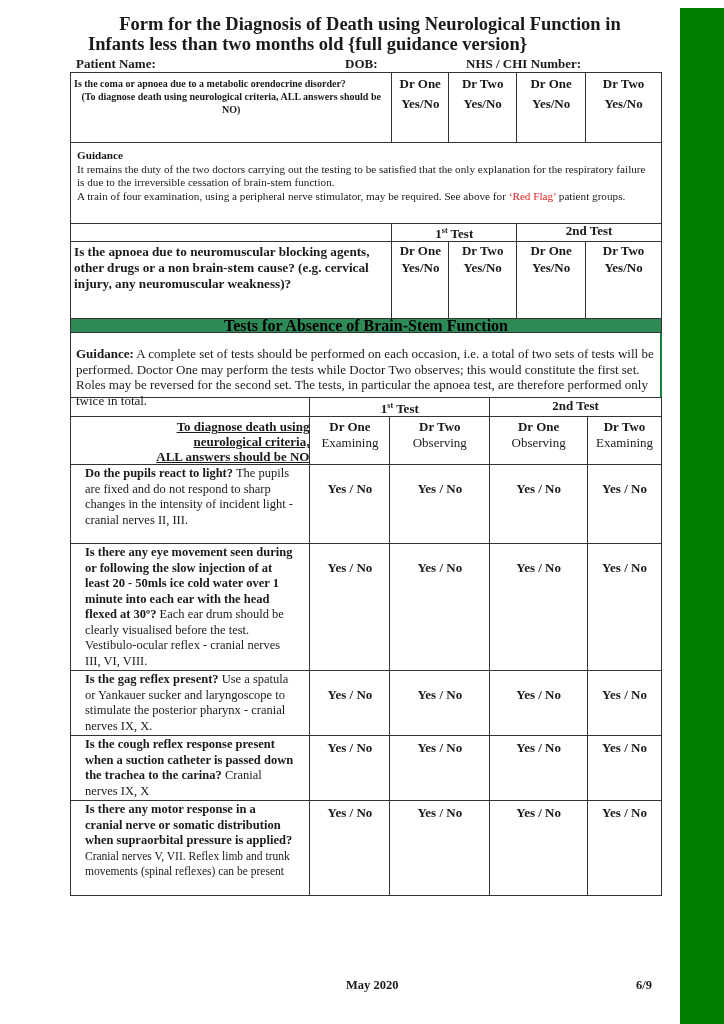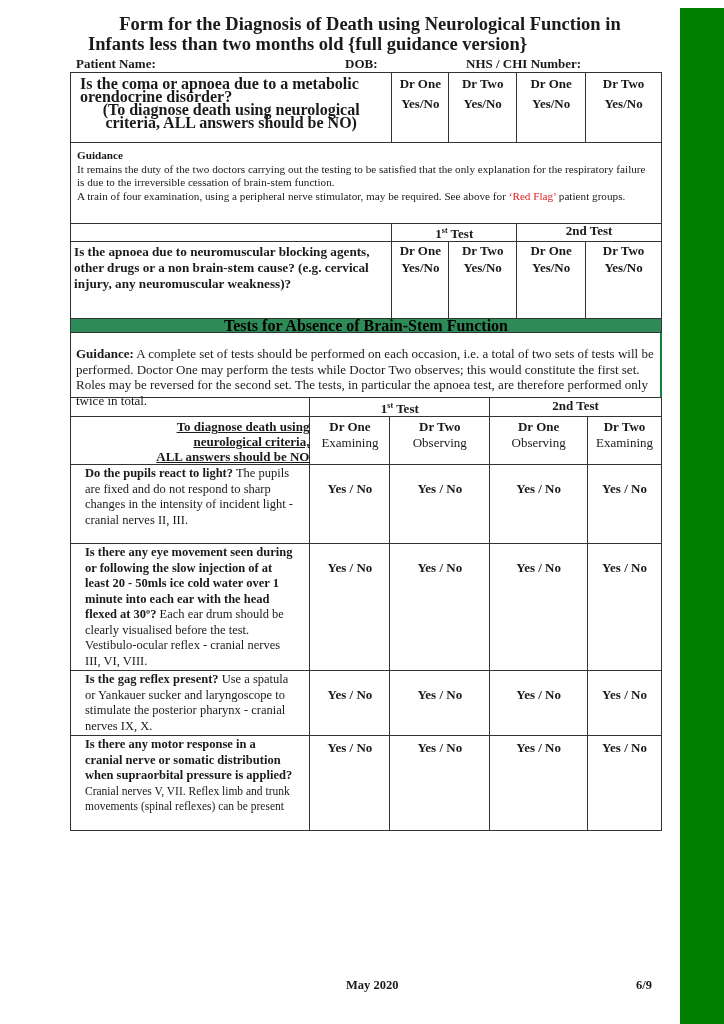--- a/index.html
+++ b/index.html
@@ -14,21 +14,21 @@
 
     .patient-row { position: absolute; top: 56px; left: 76px; width: 590px; height: 15px;
                    font-family: "Liberation Serif", serif; font-weight: bold; font-size: 13px; }
     .patient-row span { position: absolute; top: 0; }
 
     table { border-collapse: collapse; position: absolute; font-family: "Liberation Serif", serif; }
     td { border: 1px solid #333; vertical-align: top; }
 
     
     .t1 { left: 70px; top: 72px; width: 592px; }
-    .t1 td.q { font-size: 16px; font-weight: bold; line-height: 13px; padding: 4px 9px; height: 70px; }
+    .t1 td.q { font-size: 10px; font-weight: bold; line-height: 13px; padding: 4px 3px; height: 70px; }
     .t1 td.q .c { display: block; text-align: center; }
     .t1 td.a { text-align: center; font-weight: bold; font-size: 13px; line-height: 20px; padding-top: 1px; }
 
     .guide1 { position: absolute; left: 70px; top: 143px; width: 592px; height: 80px; border-left: 1px solid #333; border-right: 1px solid #333;
               font-family: "Liberation Serif", serif; font-size: 11.2px; line-height: 13.5px; padding: 6px 6px; }
     .guide1 b { display: block; }
     .red { color: #e02020; }
 
     
     .t2 { left: 70px; top: 223px; width: 592px; }
@@ -169,20 +169,27 @@
     <td class="a">Yes / No</td>
     <td class="a">Yes / No</td>
   </tr>
   <tr style="height:64px">
     <td class="q"><b>Is the gag reflex present?</b><span> Use a spatula or Yankauer sucker and laryngoscope to stimulate the posterior pharynx - cranial nerves IX, X.</span></td>
     <td class="a">Yes / No</td>
     <td class="a">Yes / No</td>
     <td class="a">Yes / No</td>
     <td class="a">Yes / No</td>
   </tr>
+  <tr style="height:63px">
+    <td class="q"><b>Is the cough reflex response present when a suction catheter is passed down the trachea to the carina?</b><span> Cranial nerves IX, X</span></td>
+    <td class="a top">Yes / No</td>
+    <td class="a top">Yes / No</td>
+    <td class="a top">Yes / No</td>
+    <td class="a top">Yes / No</td>
+  </tr>
   <tr style="height:95px">
     <td class="q"><b>Is there any motor response in a cranial nerve or somatic distribution when supraorbital pressure is applied?</b><span style="font-size:11.5px"> Cranial nerves V, VII. Reflex limb and trunk movements (spinal reflexes) can be present</span></td>
     <td class="a top">Yes / No</td>
     <td class="a top">Yes / No</td>
     <td class="a top">Yes / No</td>
     <td class="a top">Yes / No</td>
   </tr>
 </tbody>
   </table>
 

